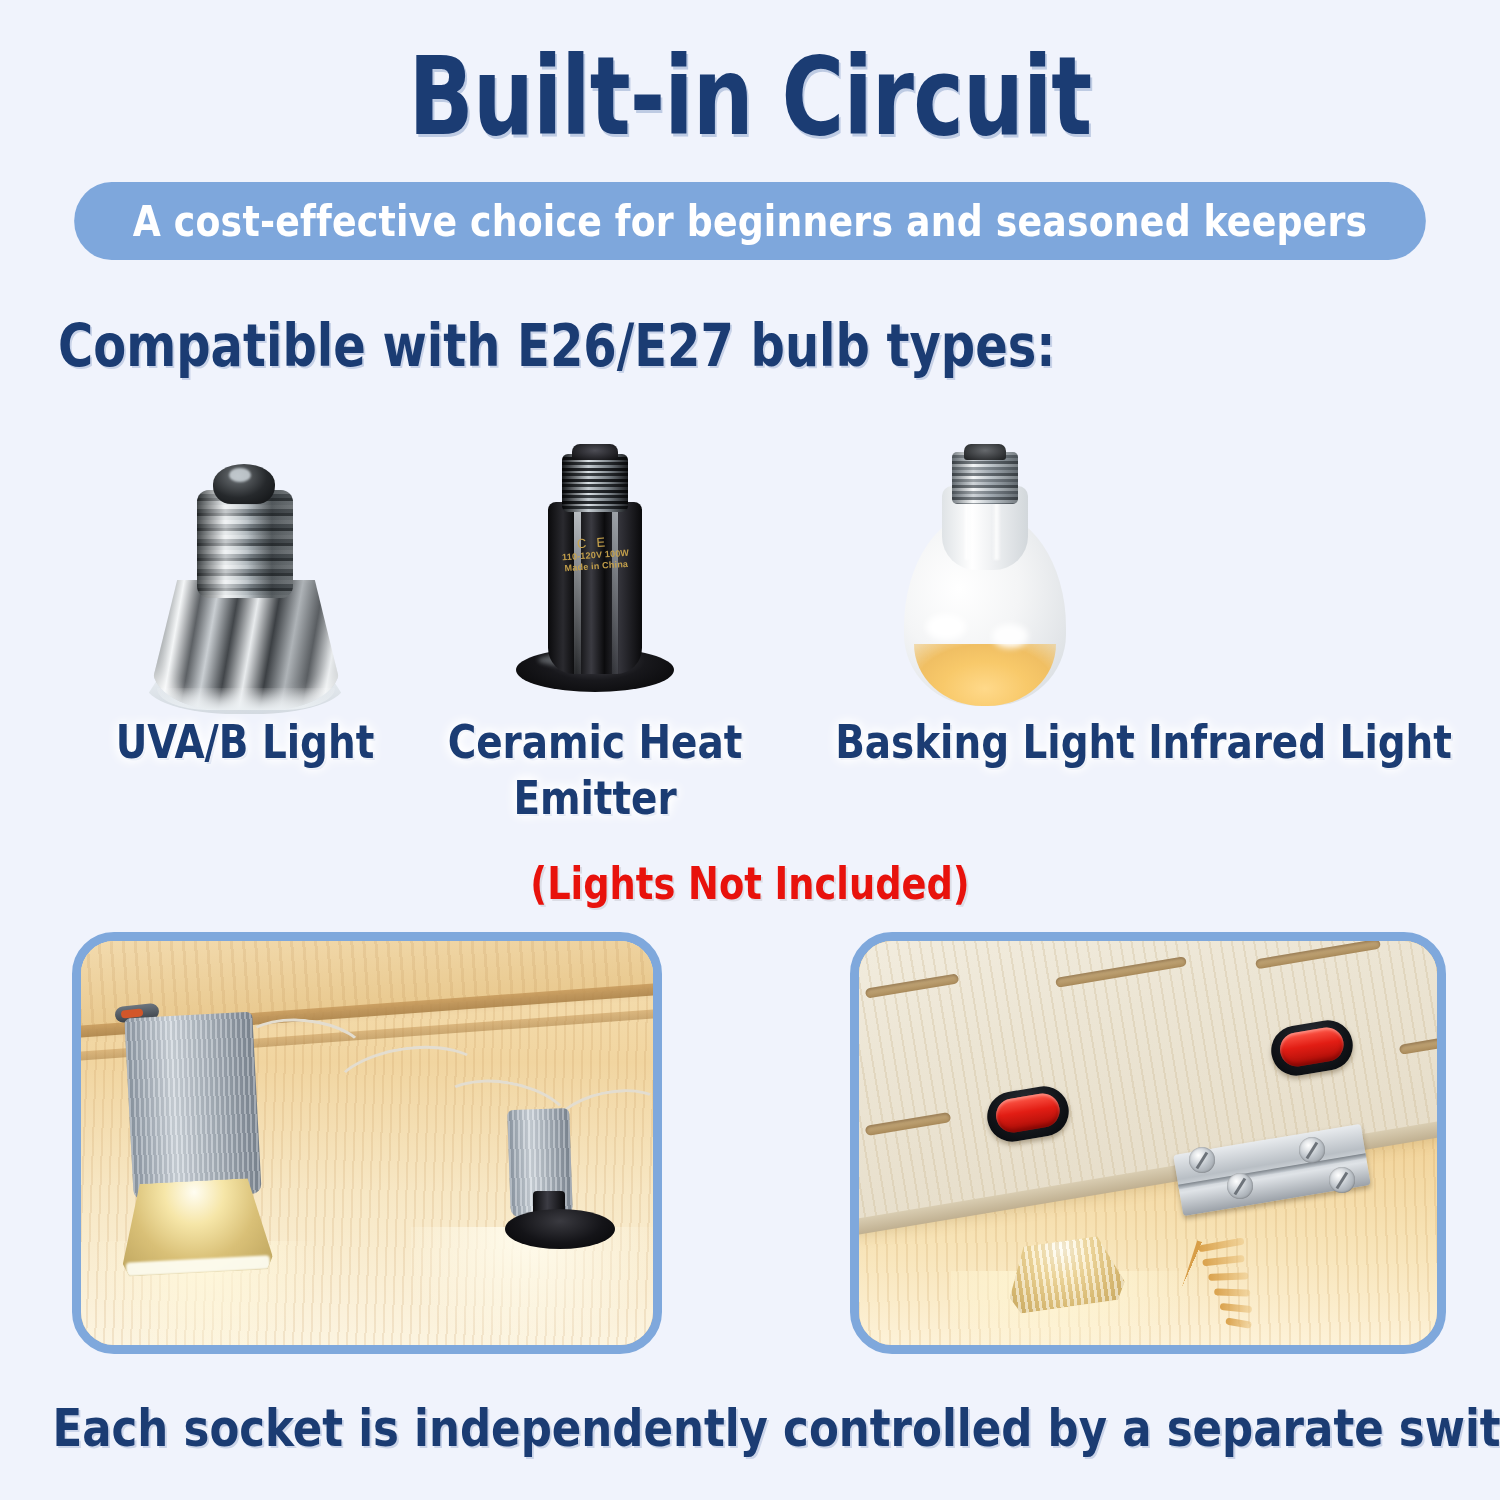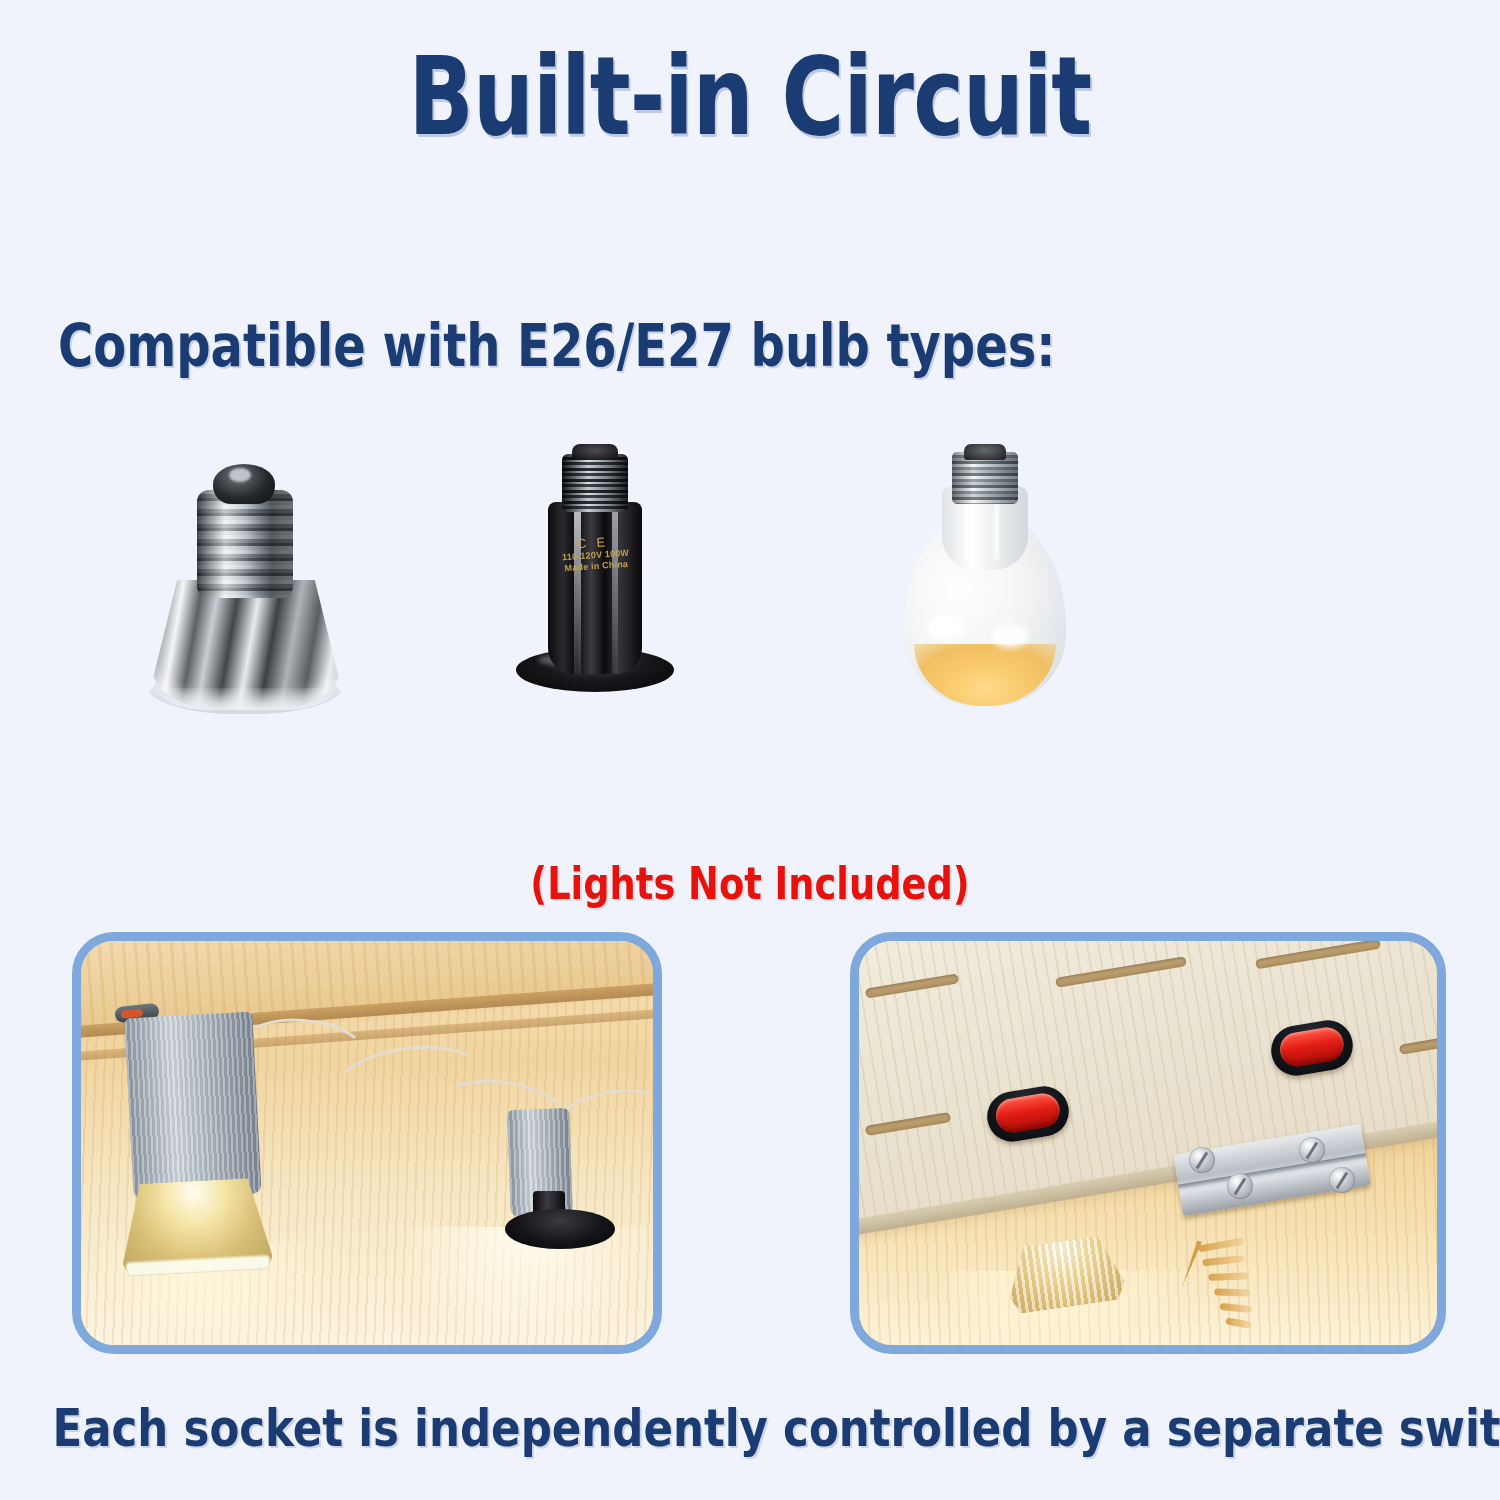--- a/index.html
+++ b/index.html
@@ -466,20 +466,23 @@
     white-space:nowrap;
   }
 </style>
 </head>
 <body>
 
 <div class="page">
 
   <div class="title">Built-in Circuit</div>
 
+  <div class="subtitle-wrap">
+    <div class="subtitle">A cost-effective choice for beginners and seasoned keepers</div>
+  </div>
 
   <div class="compat">Compatible with E26/E27 bulb types:</div>
 
   <div class="bulbs">
 
     <div class="bulb-cell" style="left:75px;">
       <div class="art uv">
         <div class="skirt"></div>
         <div class="cone"></div>
         <div class="screw"></div>
@@ -508,20 +511,26 @@
         <div class="fil"></div>
         <div class="glow"></div>
         <div class="hl2"></div>
         <div class="screw"></div>
         <div class="cap"></div>
       </div>
     </div>
 
   </div>
 
+  <div class="labels">
+    <div class="label" style="left:75px;">UVA/B Light</div>
+    <div class="label" style="left:425px;">Ceramic Heat Emitter</div>
+    <div class="label" style="left:815px;">Basking Light</div>
+    <div class="label" style="left:1130px;">Infrared Light</div>
+  </div>
 
   <div class="notice">(Lights Not Included)</div>
 
   <div class="photo photo-l">
     <div class="scene">
       <div class="wood-back"></div>
       <div class="glow-l"></div>
       <div class="glow-r"></div>
       <div class="top-board"></div>
       <div class="rail r1"></div>

